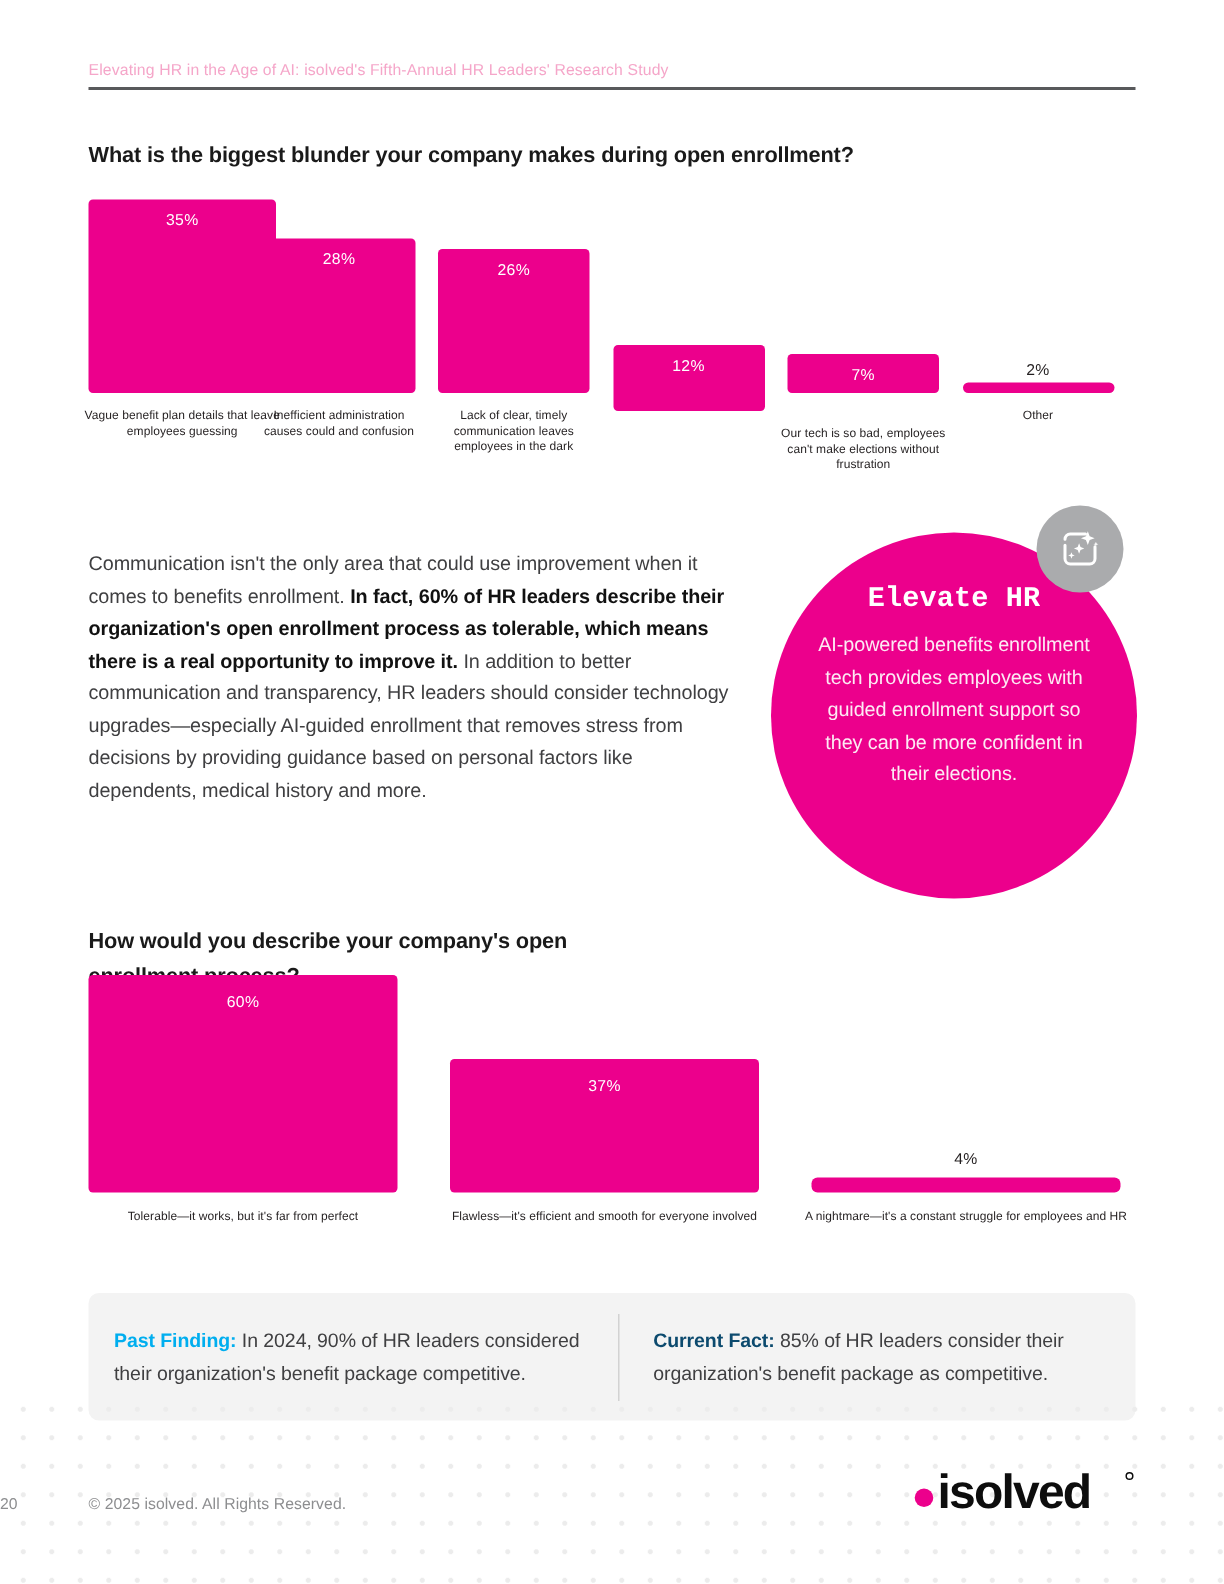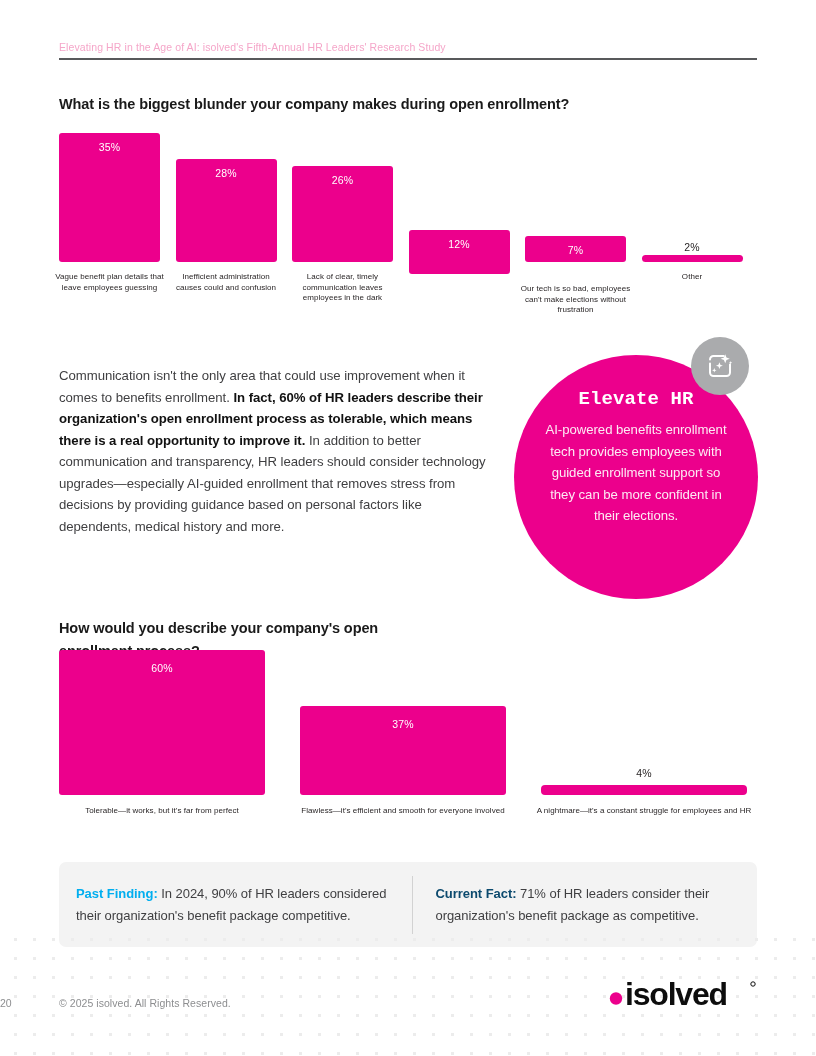--- a/index.html
+++ b/index.html
@@ -239,21 +239,21 @@
 <div class="page">
 
   <div class="header">
     <div class="header-text">Elevating HR in the Age of AI: isolved's Fifth-Annual HR Leaders' Research Study</div>
     <div class="header-rule"></div>
   </div>
 
   <div class="question" id="q1">What is the biggest blunder your company makes during open enrollment?</div>
 
   <div class="chart" id="chart1">
-      <div class="bar-col" style="left: 0px; width: 101px;">
+      <div class="bar-col" style="left: 0px; width: 101px; padding-left: 24px;">
         <div class="bar-wrap" style="top: 0px; height: 129px;">
           <div class="bar" style="height: 129px;"></div>
           <div class="bar-value" style="top: 8px;">35%</div>
         </div>
         <div class="bar-label" style="top: 139px;">Vague benefit plan details that leave employees guessing</div>
       </div>
       <div class="bar-col" style="left: 116.5px; width: 101px;">
         <div class="bar-wrap" style="top: 0px; height: 129px;">
           <div class="bar" style="height: 103.2px;"></div>
           <div class="bar-value" style="top: 33.8px;">28%</div>
@@ -335,21 +335,21 @@
         <div class="bar-label" style="top: 155px;">A nightmare—it's a constant struggle for employees and HR</div>
       </div>
     </div>
 
   <div class="compare-box">
     <div class="compare-col left">
       <span class="tag-past">Past Finding:</span><span> In 2024, 90% of HR leaders considered their organization's benefit package competitive.</span>
     </div>
     <div class="compare-divider"></div>
     <div class="compare-col right">
-      <span class="tag-current">Current Fact:</span><span>  71% of HR leaders consider their organization's benefit package as competitive.</span>
+      <span class="tag-current">Current Fact:</span><span>  85% of HR leaders consider their organization's benefit package as competitive.</span>
     </div>
   </div>
 
   <div class="footer-dots"></div>
   <div class="footer-copyright">© 2025 isolved. All Rights Reserved.</div>
   <div class="footer-pageno">20</div>
   <div class="footer-logo">
     <svg width="150" height="34" viewBox="0 0 150 34" aria-hidden="true">
       <circle cx="8" cy="23.5" r="6.2" fill="#EC008C"></circle>
       <text x="17" y="30" font-family="'Liberation Sans', sans-serif" font-size="32" font-weight="bold" fill="#0d0d0d" letter-spacing="-1.2">isolved</text>

